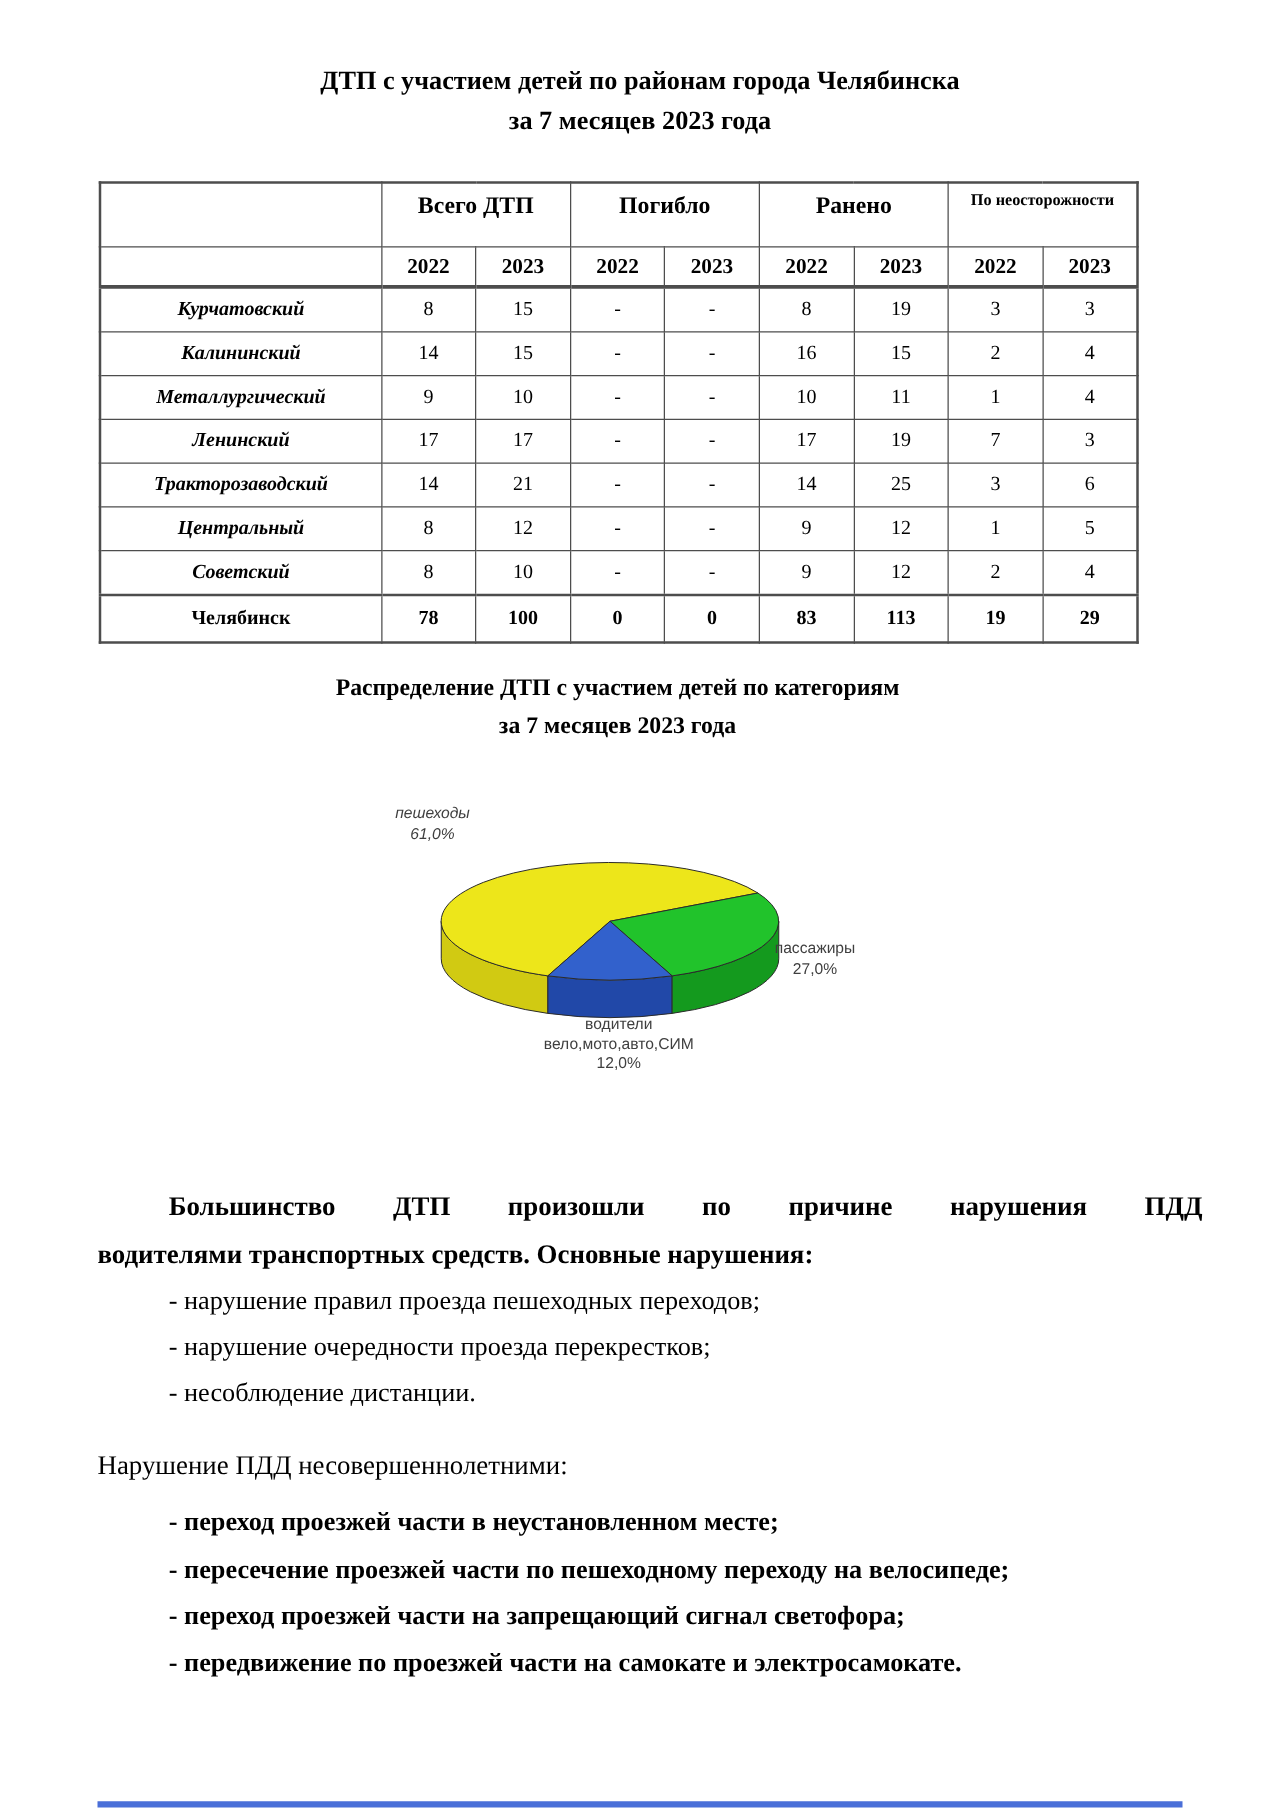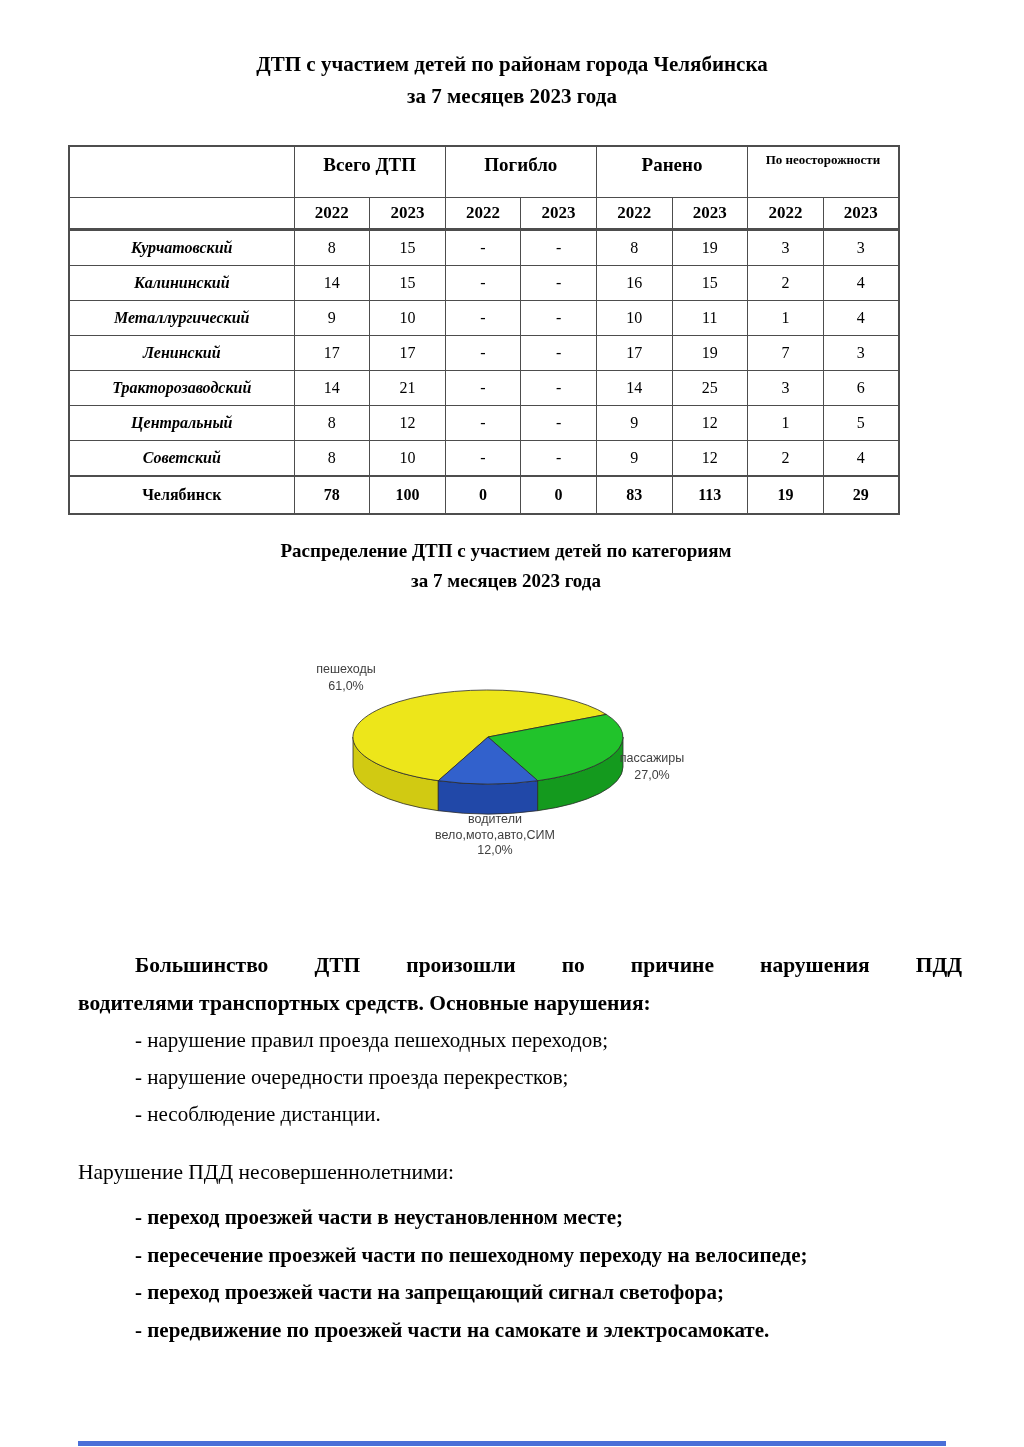--- a/index.html
+++ b/index.html
@@ -5,41 +5,41 @@
   html,body{margin:0;padding:0;}
   body{width:1024px;height:1447px;background:#ffffff;position:relative;
        font-family:"Liberation Serif", serif;color:#000;}
   .abs{position:absolute;}
 
   
   .doc-title{top:48px;left:0;width:1024px;text-align:center;
              font-size:21px;font-weight:bold;line-height:32px;}
 
   
-  .tbl-wrap{top:145px;left:68px;}
+  .tbl-wrap{top:145px;left:79px;}
   table{border-collapse:collapse;table-layout:fixed;width:830px;}
   td{border:1px solid #4d4d4d;text-align:center;vertical-align:middle;
      font-size:16px;padding:0;overflow:hidden;}
   table{border:2px solid #4d4d4d;}
   col.c-name{width:225px;}
   col.c-num{width:75.6px;}
   tr.hdr1 td{height:43px;vertical-align:top;padding-top:7px;font-weight:bold;font-size:19px;}
   tr.hdr1 td.small-hdr{font-size:13px;padding-top:5px;}
   tr.hdr2 td{height:30px;font-weight:bold;font-size:17px;border-bottom:3px solid #4d4d4d;}
   tr.data td{height:34px;}
   tr.data td.dname{font-style:italic;font-weight:bold;}
   tr.total td{height:36px;font-weight:bold;border-top:2px solid #4d4d4d;}
 
   
   .chart-title{top:536px;left:0;width:988px;text-align:center;
-               font-size:19px;font-weight:bold;line-height:30px;padding-left:12px;}
+               font-size:19px;font-weight:bold;line-height:30px;}
   .pie-svg{top:620px;left:300px;}
   .pie-label{font-family:"Liberation Sans", sans-serif;font-size:12.5px;
              color:#3f3f3f;text-align:center;line-height:16.5px;}
-  .lbl-ped{top:661px;left:286px;width:120px;}
+  .lbl-ped{top:642px;left:286px;width:120px;font-style:italic;}
   .lbl-pas{top:750px;left:592px;width:120px;}
   .lbl-drv{top:812px;left:395px;width:200px;line-height:15.5px;}
 
   
   .p-intro{top:946px;left:78px;width:884px;font-size:21.5px;font-weight:bold;line-height:38px;}
   .p-intro .j{text-align:justify;text-align-last:justify;text-indent:57px;}
   .bullets1{top:1022px;left:135px;width:830px;font-size:21px;line-height:37px;}
   .h2{top:1160px;left:78px;font-size:21.5px;font-weight:normal;}
   .bullets2{top:1199px;left:135px;width:860px;font-size:21px;line-height:37.5px;font-weight:bold;}
 

